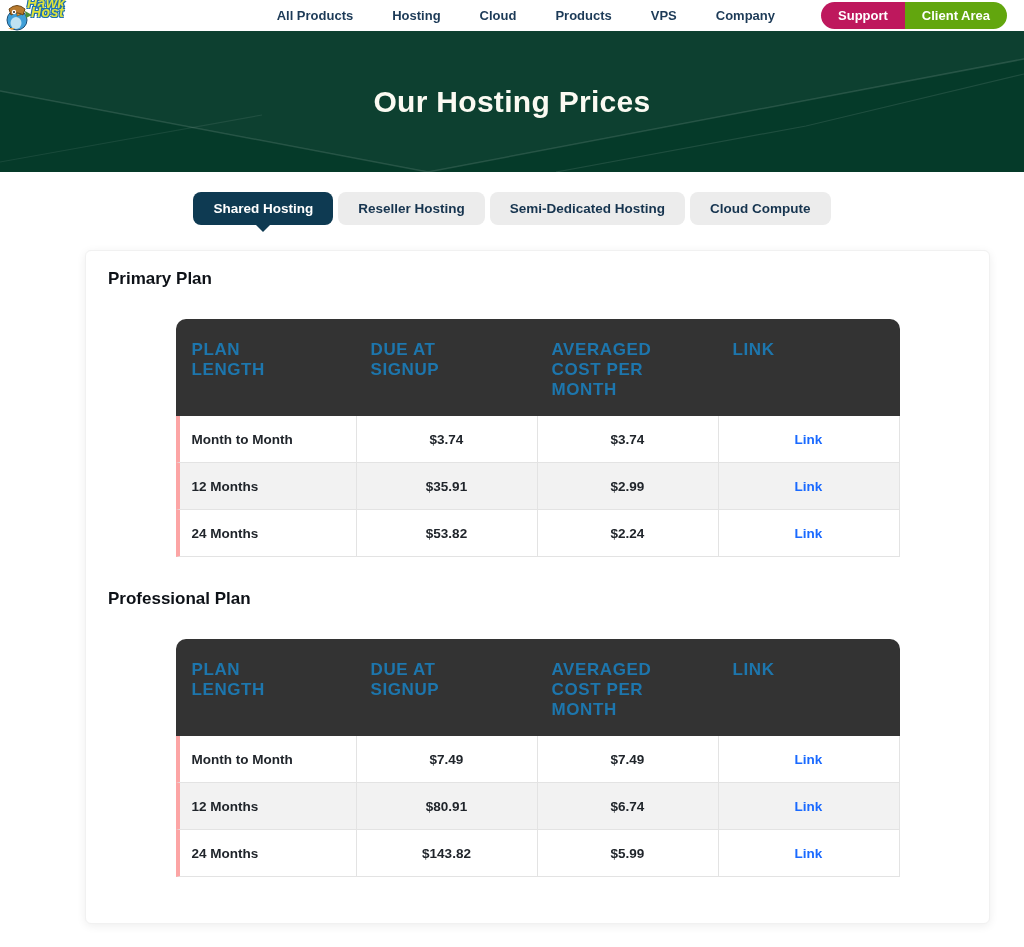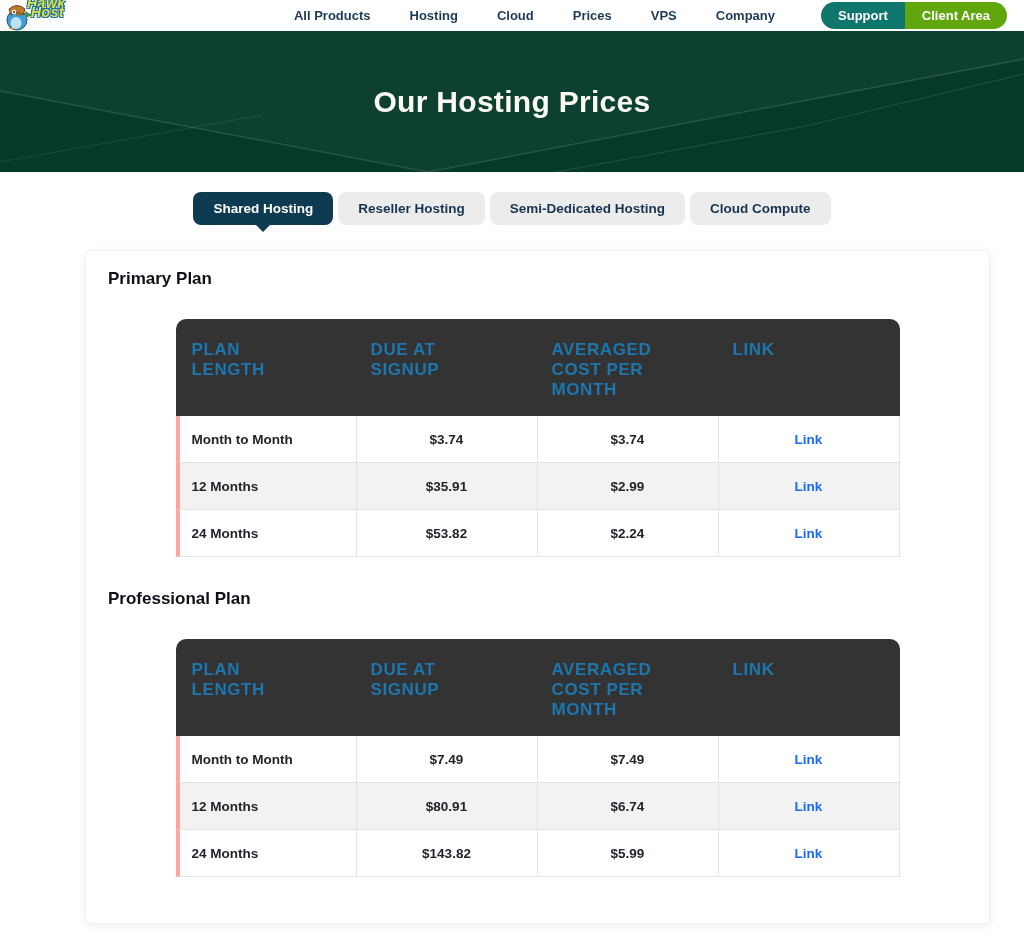--- a/index.html
+++ b/index.html
@@ -13,21 +13,21 @@
   .logo-text { margin-left:-6px; line-height:9px; padding-bottom:14px;
     font-weight:bold; font-style:italic; font-size:14px; color:#dde23c; letter-spacing:0.5px;
     text-shadow:-1px -1px 0 #1c6fae, 1px -1px 0 #1c6fae, -1px 1px 0 #1c6fae, 1px 1px 0 #1c6fae; }
   .logo-text span { display:block; }
   .logo-text .l2 { margin-left:4px; }
   .nav-items { display:flex; gap:39px; margin-left:auto; }
   .nav-items a { font-size:13px; font-weight:600; color:#1c3a57; text-decoration:none; cursor:pointer; }
   .nav-buttons { display:flex; margin-left:46px; margin-right:17px; }
   .nav-buttons a { font-size:13px; font-weight:bold; color:#fff; text-decoration:none;
     padding:6px 17px; cursor:pointer; }
-  .btn-support { background:#0f766e; border-radius:15px 0 0 15px; }
+  .btn-support { background:#be185d; border-radius:15px 0 0 15px; }
   .btn-client  { background:#62a60e; border-radius:0 15px 15px 0; }
 
   
   .hero { height:141px; background:#053a29; position:relative; overflow:hidden;
     display:flex; align-items:center; justify-content:center; }
   .hero svg.pattern { position:absolute; inset:0; width:100%; height:100%; }
   .hero h1 { position:relative; color:#fbfaf2; font-size:30px; font-weight:800; letter-spacing:0.3px; }
 
   
   .tabs { display:flex; justify-content:center; gap:5px; margin-top:20px; }
@@ -79,21 +79,21 @@
     <span class="logo-text">
       <span class="l1">Hawk</span>
       <span class="l2">Host</span>
     </span>
   </div>
 
   <nav class="nav-items">
     <a>All Products</a>
     <a>Hosting</a>
     <a>Cloud</a>
-    <a>Prices</a>
+    <a>Products</a>
     <a>VPS</a>
     <a>Company</a>
   </nav>
 
   <div class="nav-buttons">
     <a class="btn-support">Support</a>
     <a class="btn-client">Client Area</a>
   </div>
 </header>
 

